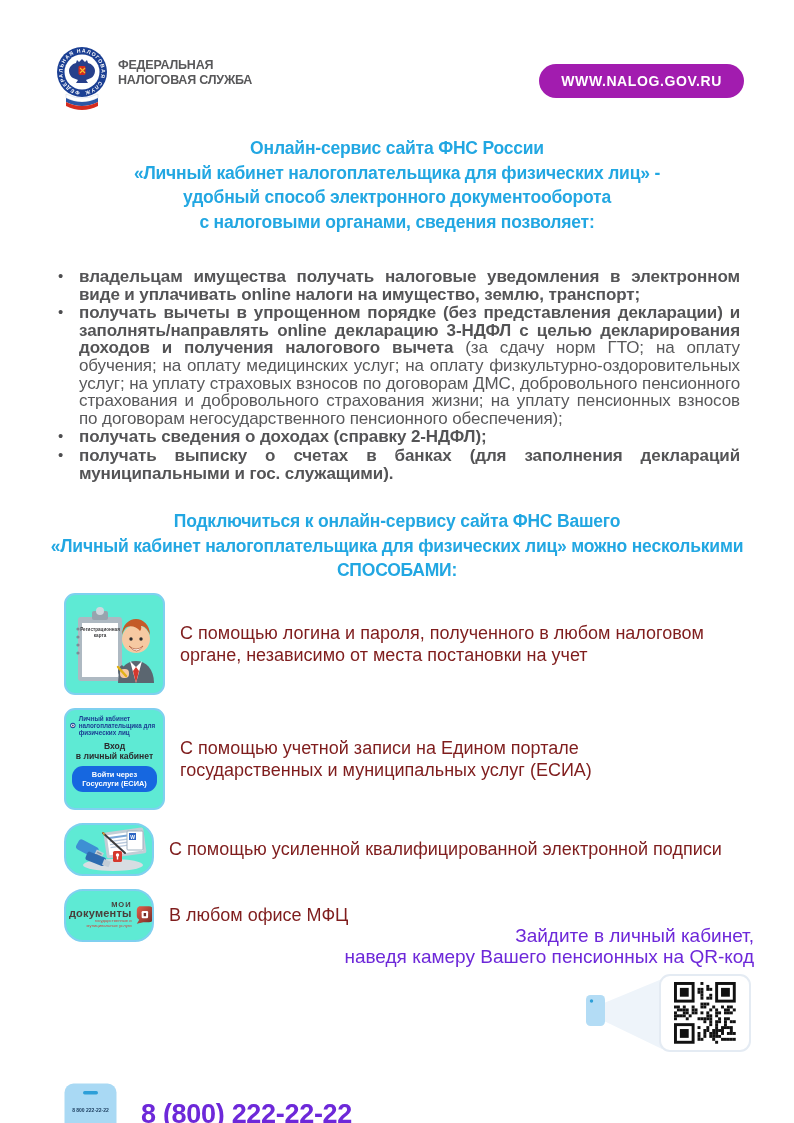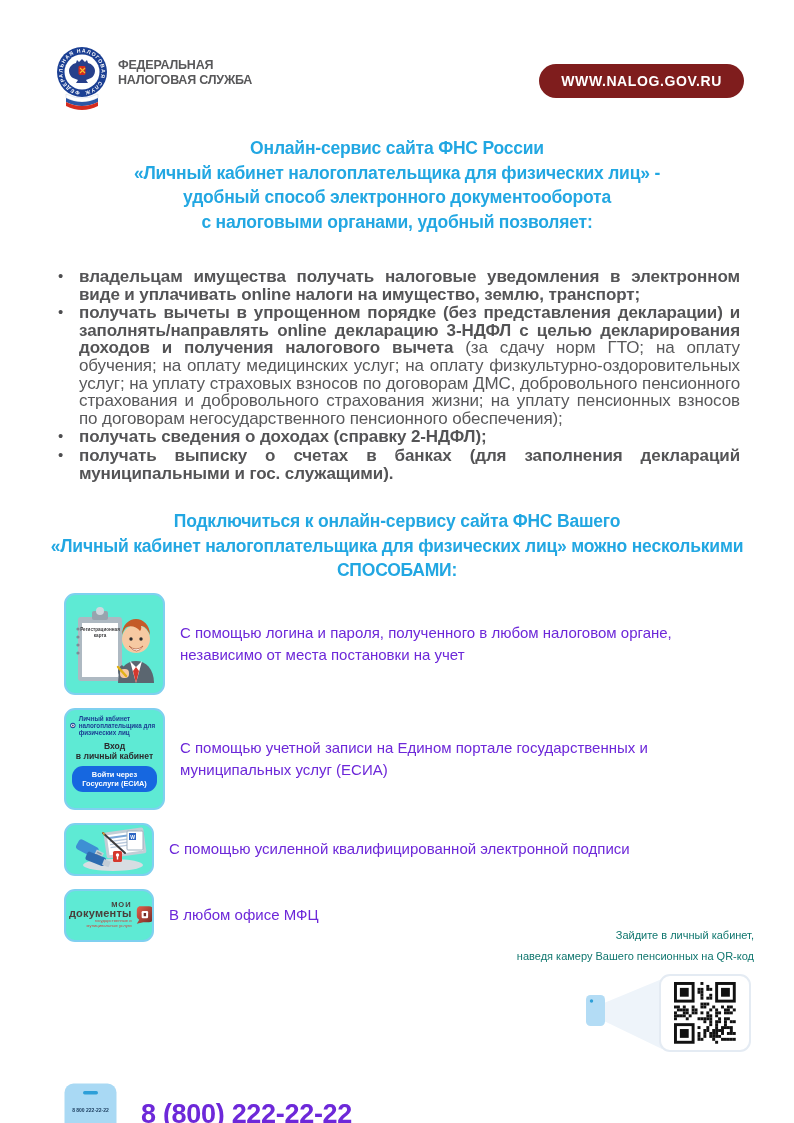--- a/index.html
+++ b/index.html
@@ -2,59 +2,59 @@
 <html lang="ru"><head>
 <meta charset="utf-8">
 <style>
   html,body{margin:0;padding:0;background:#fff;}
   .page{position:relative;width:794px;height:1123px;margin:0 auto;background:#fff;overflow:hidden;
         font-family:"Liberation Sans",sans-serif;color:#58585a;}
   
   .header{display:flex;justify-content:space-between;align-items:flex-start;padding:46px 50px 0 56px;}
   .brand{display:flex;align-items:flex-start;gap:10px;}
   .brand-text{margin-top:12px;font-size:12.5px;font-weight:700;letter-spacing:-0.2px;color:#58585a;line-height:15px;}
-  .site-pill{margin-top:18px;background:#7f1d1d;color:#fff;font-weight:700;font-size:14px;letter-spacing:0.6px;
+  .site-pill{margin-top:18px;background:#a21caf;color:#fff;font-weight:700;font-size:14px;letter-spacing:0.6px;
              border:none;border-radius:17px;padding:9px 22px;cursor:pointer;}
   
   .blue-heading{margin:16px 30px 0;text-align:center;color:#22a7e2;font-weight:700;font-size:17.5px;
                 line-height:24.5px;letter-spacing:-0.2px;}
   
   .bullets{margin:34px 54px 0 56px;padding:0;list-style:none;font-size:17px;line-height:17.6px;
            letter-spacing:-0.1px;text-align:justify;}
   .bullets li{position:relative;padding-left:23px;margin-bottom:1px;}
   .bullets li::before{content:"•";position:absolute;left:2px;top:-1px;font-size:15px;color:#4d4d4f;}
   .b{font-weight:700;color:#545456;}
   .r{font-weight:400;color:#58585a;}
   .connect-heading{margin-top:27px;}
   
   .methods{margin:10px 0 0 64px;}
   .method-row{display:flex;align-items:center;margin-bottom:13px;}
   .icon-card{flex:none;background:#5eead4;border:2px solid #7fd0f0;border-radius:11px;overflow:hidden;
              display:flex;align-items:center;justify-content:center;}
   .card-lg{width:97px;height:98px;}
-  .card-sm{width:86px;height:49px;}
-  .method-text{margin-left:15px;font-size:15px;color:#6d28d9;line-height:22px;}
+  .card-sm{width:86px;height:49px;border-radius:19px;}
+  .method-text{margin-left:15px;font-size:18px;color:#7f1d1d;line-height:22px;}
   .mt1{max-width:540px;}
   .mt2{max-width:480px;}
   
   .login-card{width:97px;height:98px;display:flex;flex-direction:column;align-items:center;padding:5px 4px 4px;box-sizing:border-box;}
   .lk-head{display:flex;align-items:center;gap:3px;}
   .lk-title{font-size:6.3px;font-weight:700;color:#1b3f93;line-height:7.2px;}
   .lk-enter{margin-top:5px;font-size:8.6px;font-weight:700;color:#2b2b2d;text-align:center;line-height:10px;white-space:pre-line;}
   .lk-esia{margin-top:5px;width:85px;border:none;border-radius:11px;background:#1667e0;color:#fff;
            font-family:"Liberation Sans",sans-serif;font-size:7.4px;font-weight:700;line-height:9px;padding:4px 2px;cursor:pointer;}
   
   .mfc-inner{display:flex;align-items:center;gap:4px;padding:2px 4px;}
   .mfc-words{position:relative;text-align:right;}
   .mfc-moi{display:block;font-size:7.5px;font-weight:700;color:#4a3f3b;letter-spacing:1px;line-height:7px;}
   .mfc-dok{display:block;font-size:11px;font-weight:700;color:#4a3f3b;letter-spacing:0.2px;line-height:11px;}
   .mfc-sub{display:block;font-size:4.2px;color:#cf4840;line-height:4.8px;}
   
   .qr-block{margin:-30px 40px 0 0;text-align:right;}
-  .qr-caption{font-size:11px;color:#0f766e;line-height:21px;}
+  .qr-caption{font-size:19px;color:#6d28d9;line-height:21px;}
   .qr-art{display:flex;justify-content:flex-end;margin:6px 0 0;}
   
   .phone-section{display:flex;align-items:flex-start;gap:24px;margin:26px 0 0 64px;}
   .phone-texts{padding-top:16px;}
   .phone-number{font-size:27px;font-weight:700;color:#6d28d9;letter-spacing:-0.3px;}
   .phone-caption{margin-top:6px;font-size:13px;color:#58585a;line-height:17px;}
 </style>
 </head>
 <body>
 
@@ -89,21 +89,21 @@
         <div>НАЛОГОВАЯ СЛУЖБА</div>
       </div>
     </div>
     <button class="site-pill">WWW.NALOG.GOV.RU</button>
   </div>
 
   <div class="blue-heading">
     <div>Онлайн-сервис сайта ФНС России</div>
     <div>«Личный кабинет налогоплательщика для физических лиц» -</div>
     <div>удобный способ электронного документооборота</div>
-    <div>с налоговыми органами, удобный позволяет:</div>
+    <div>с налоговыми органами, сведения позволяет:</div>
   </div>
 
   <ul class="bullets">
     <li><span class="b">владельцам имущества получать налоговые уведомления в электронном виде и уплачивать online налоги на имущество, землю, транспорт;</span></li>
     <li><span class="b">получать вычеты в упрощенном порядке (без представления декларации) и заполнять/направлять online декларацию 3-НДФЛ с целью декларирования доходов и получения налогового вычета</span><span class="r"> (за сдачу норм ГТО; на оплату обучения; на оплату медицинских услуг; на оплату физкультурно-оздоровительных услуг; на уплату страховых взносов по договорам ДМС, добровольного пенсионного страхования и добровольного страхования жизни; на уплату пенсионных взносов по договорам негосударственного пенсионного обеспечения);</span></li>
     <li><span class="b">получать сведения о доходах (справку 2-НДФЛ);</span></li>
     <li><span class="b">получать выписку о счетах в банках (для заполнения деклараций муниципальными и гос. служащими).</span></li>
   </ul>
 
   <div class="blue-heading connect-heading">

